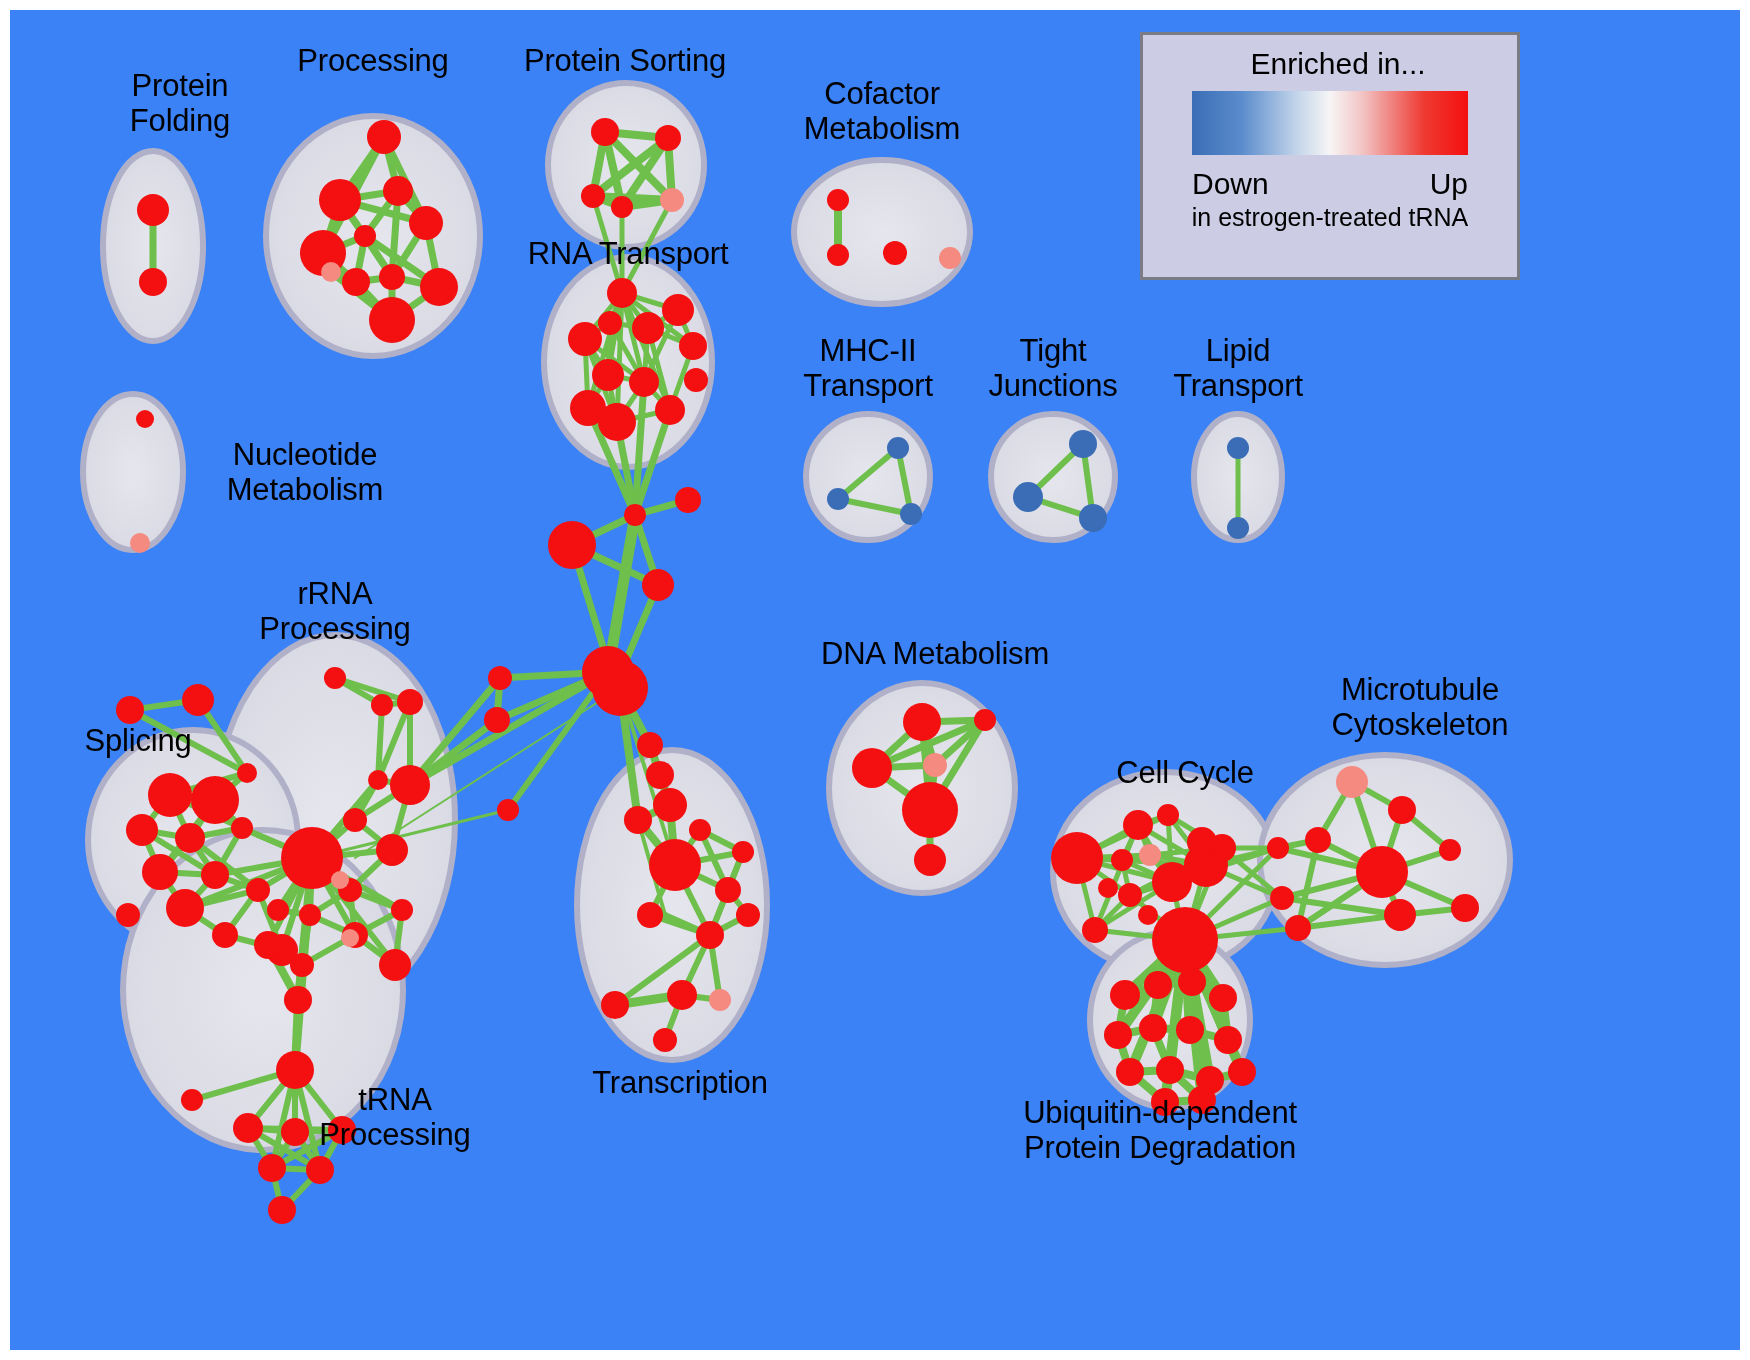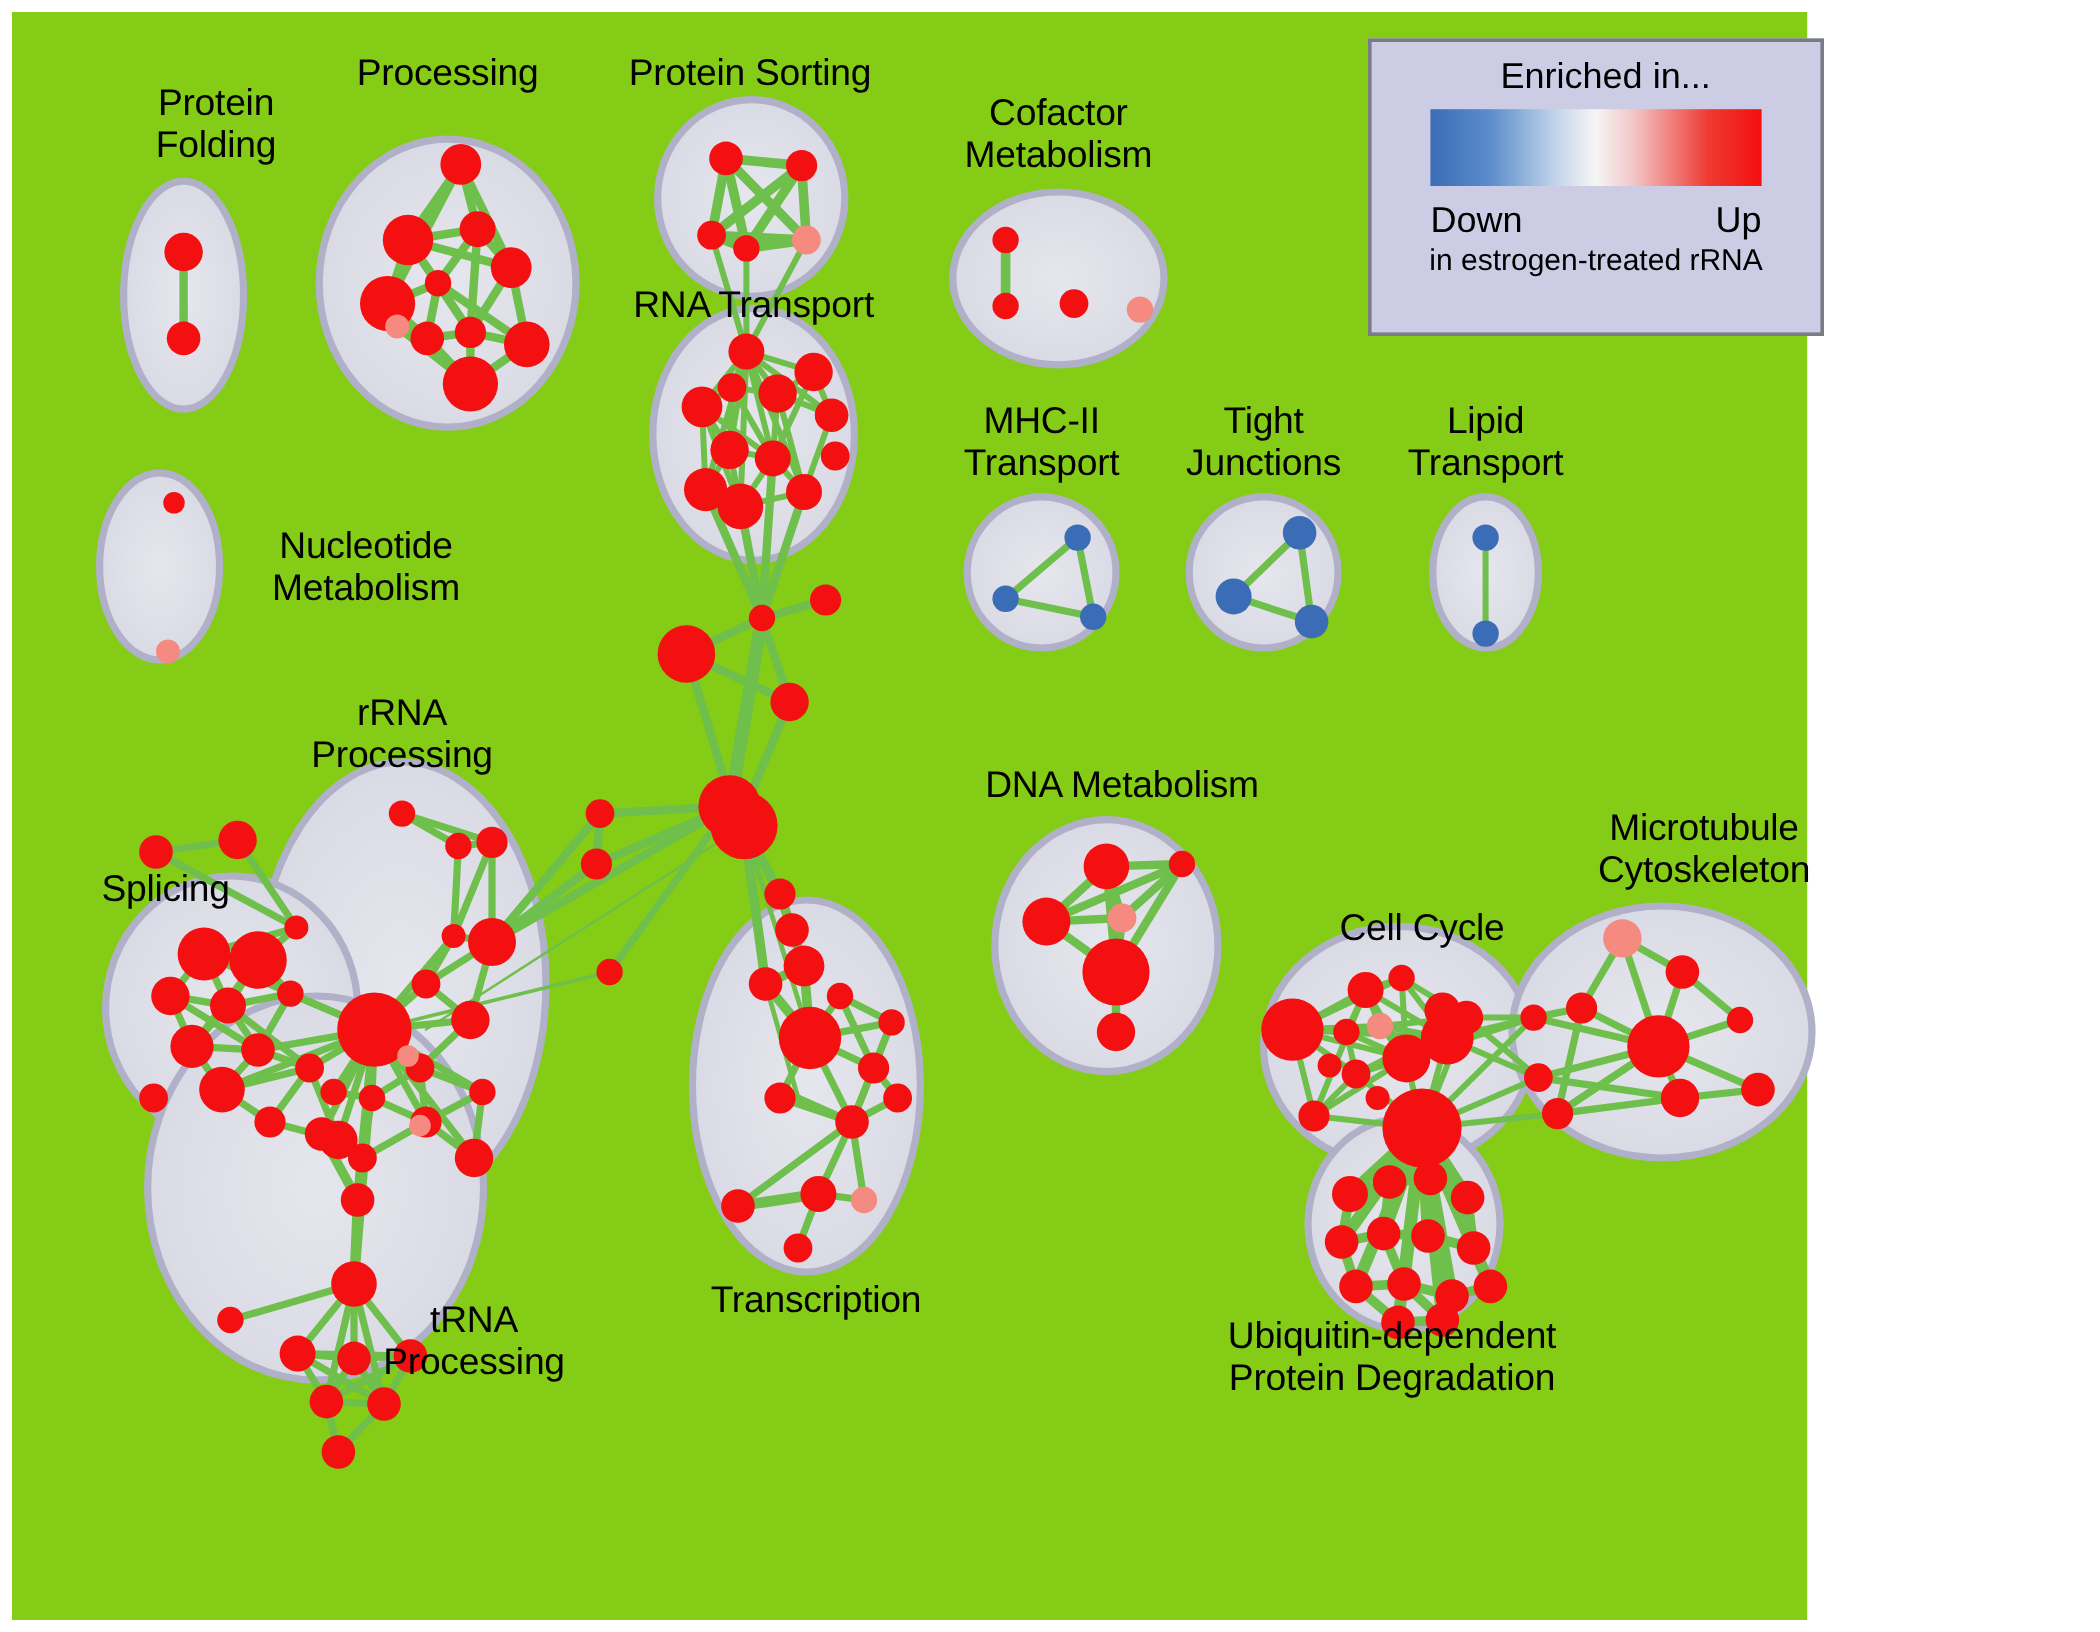--- a/index.html
+++ b/index.html
@@ -1,18 +1,18 @@
 <!DOCTYPE html>
 <html><head>
 <meta charset="utf-8">
 <style>
   html,body{margin:0;padding:0;background:#ffffff;}
   body{font-family:"Liberation Sans", sans-serif;}
   #stage{position:relative;width:1750px;height:1360px;background:#ffffff;overflow:hidden;}
-  #canvasWrap{position:absolute;left:10px;top:10px;width:1496px;height:1340px;background:#84cc16;}
+  #canvasWrap{position:absolute;left:10px;top:10px;width:1730px;height:1340px;background:#3b82f6;}
   svg{display:block;}
   .cluster-label{
     position:absolute;
     color:#000000;
     font-family:"Liberation Sans", sans-serif;
     font-size:31px;
     line-height:1.13;
     text-align:center;
     white-space:pre-line;
     letter-spacing:-0.2px;
@@ -699,17 +699,17 @@
   <div class="cluster-label" style="left:975px;top:1085px;width:350px;">Ubiquitin-dependent
 Protein Degradation</div>
 
   <div id="legend">
     <div class="lg-title">Enriched in...</div>
     <div class="lg-bar"></div>
     <div class="lg-ends">
       <span>Down</span>
       <span>Up</span>
     </div>
-    <div class="lg-sub">in estrogen-treated rRNA</div>
+    <div class="lg-sub">in estrogen-treated tRNA</div>
   </div>
 
   </div>
 </div>
 
 </body></html>

